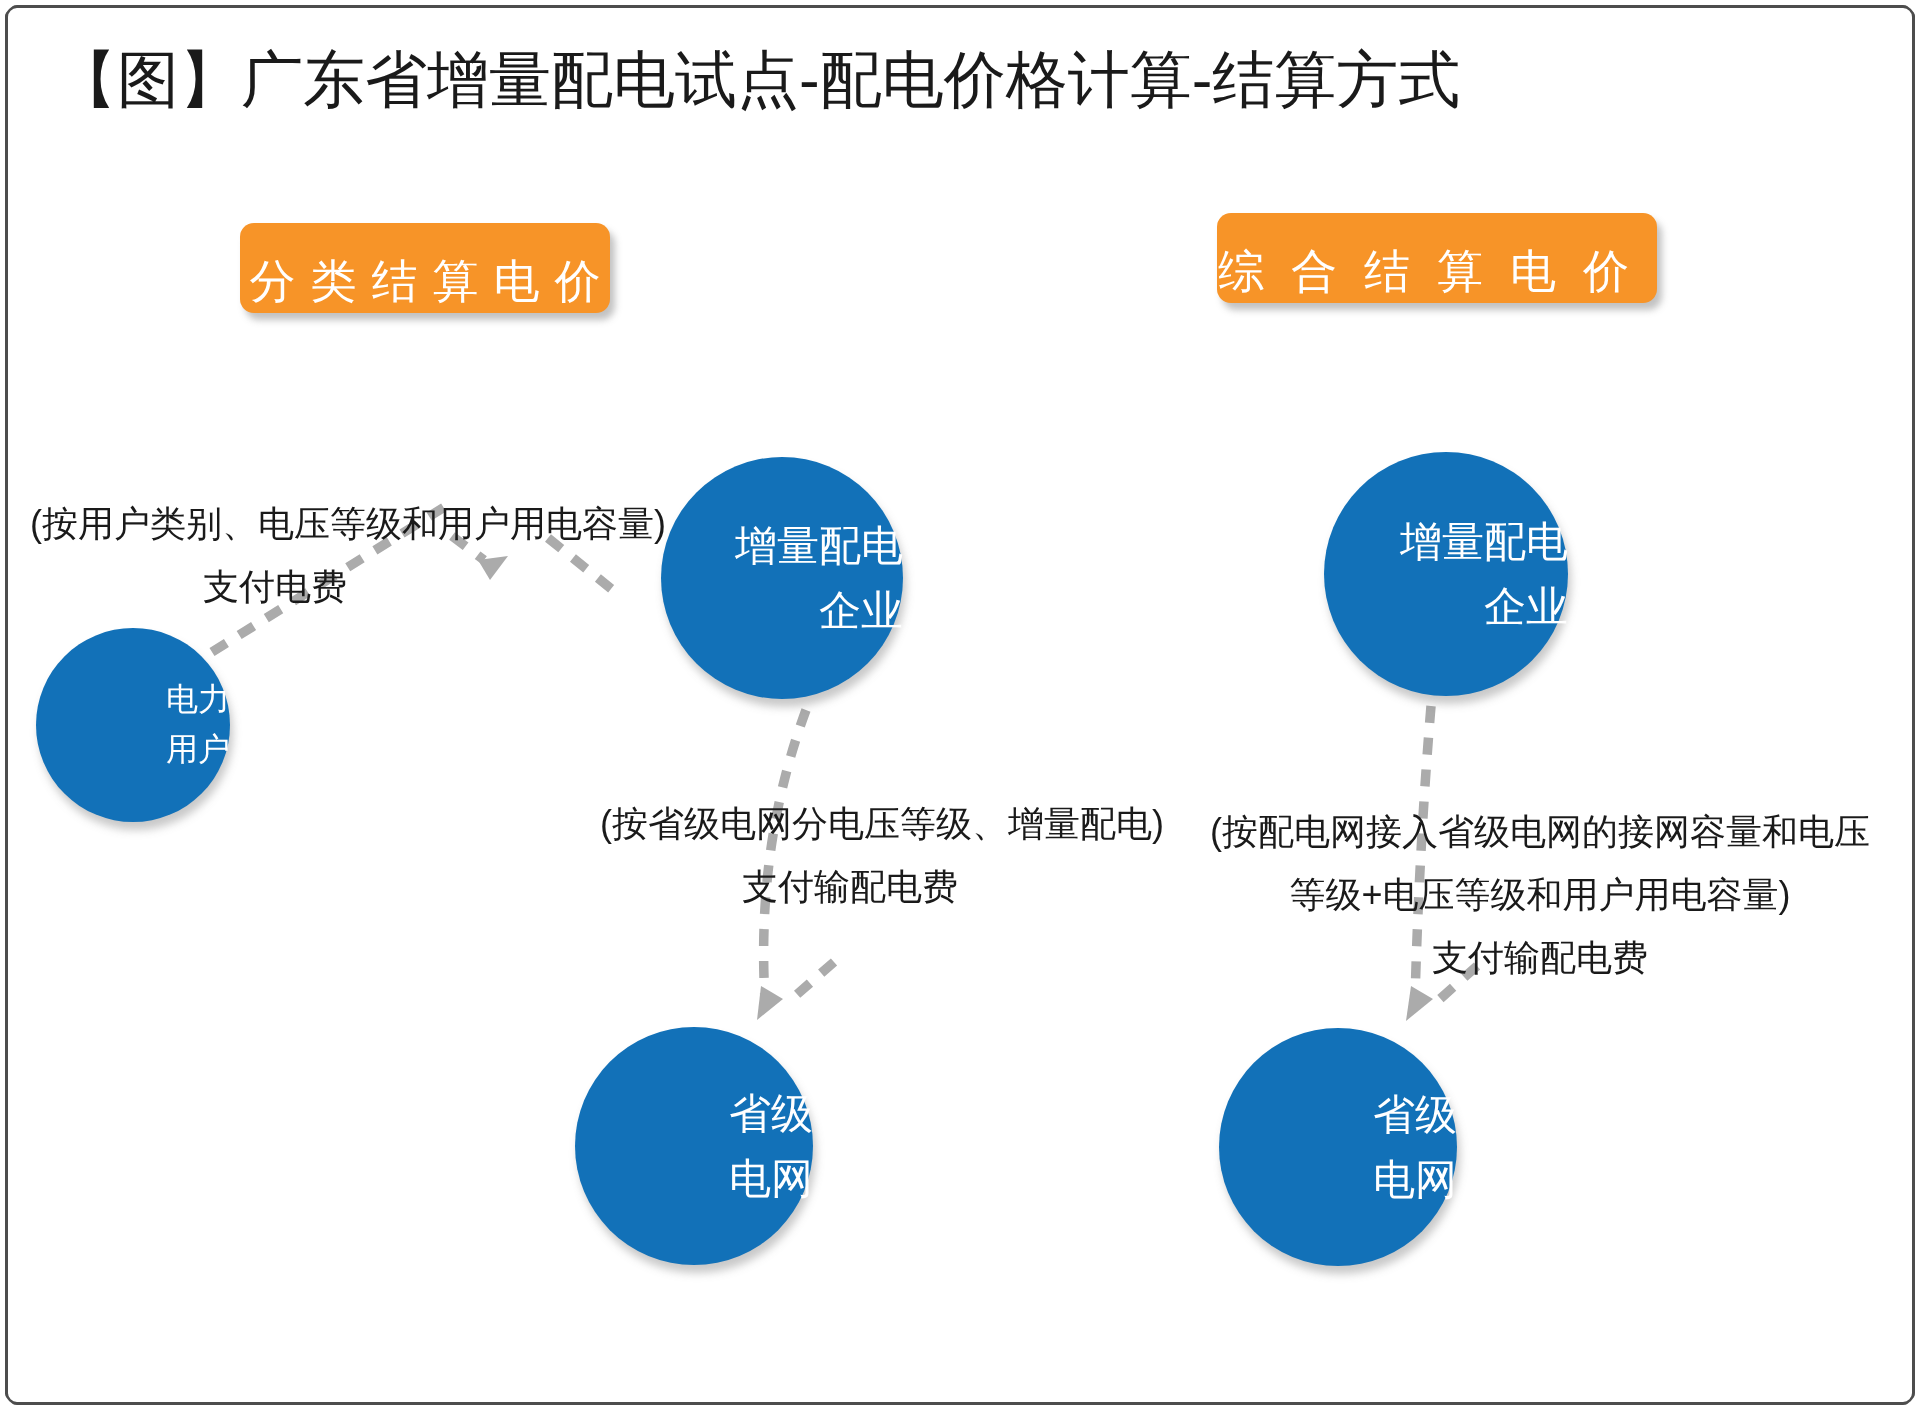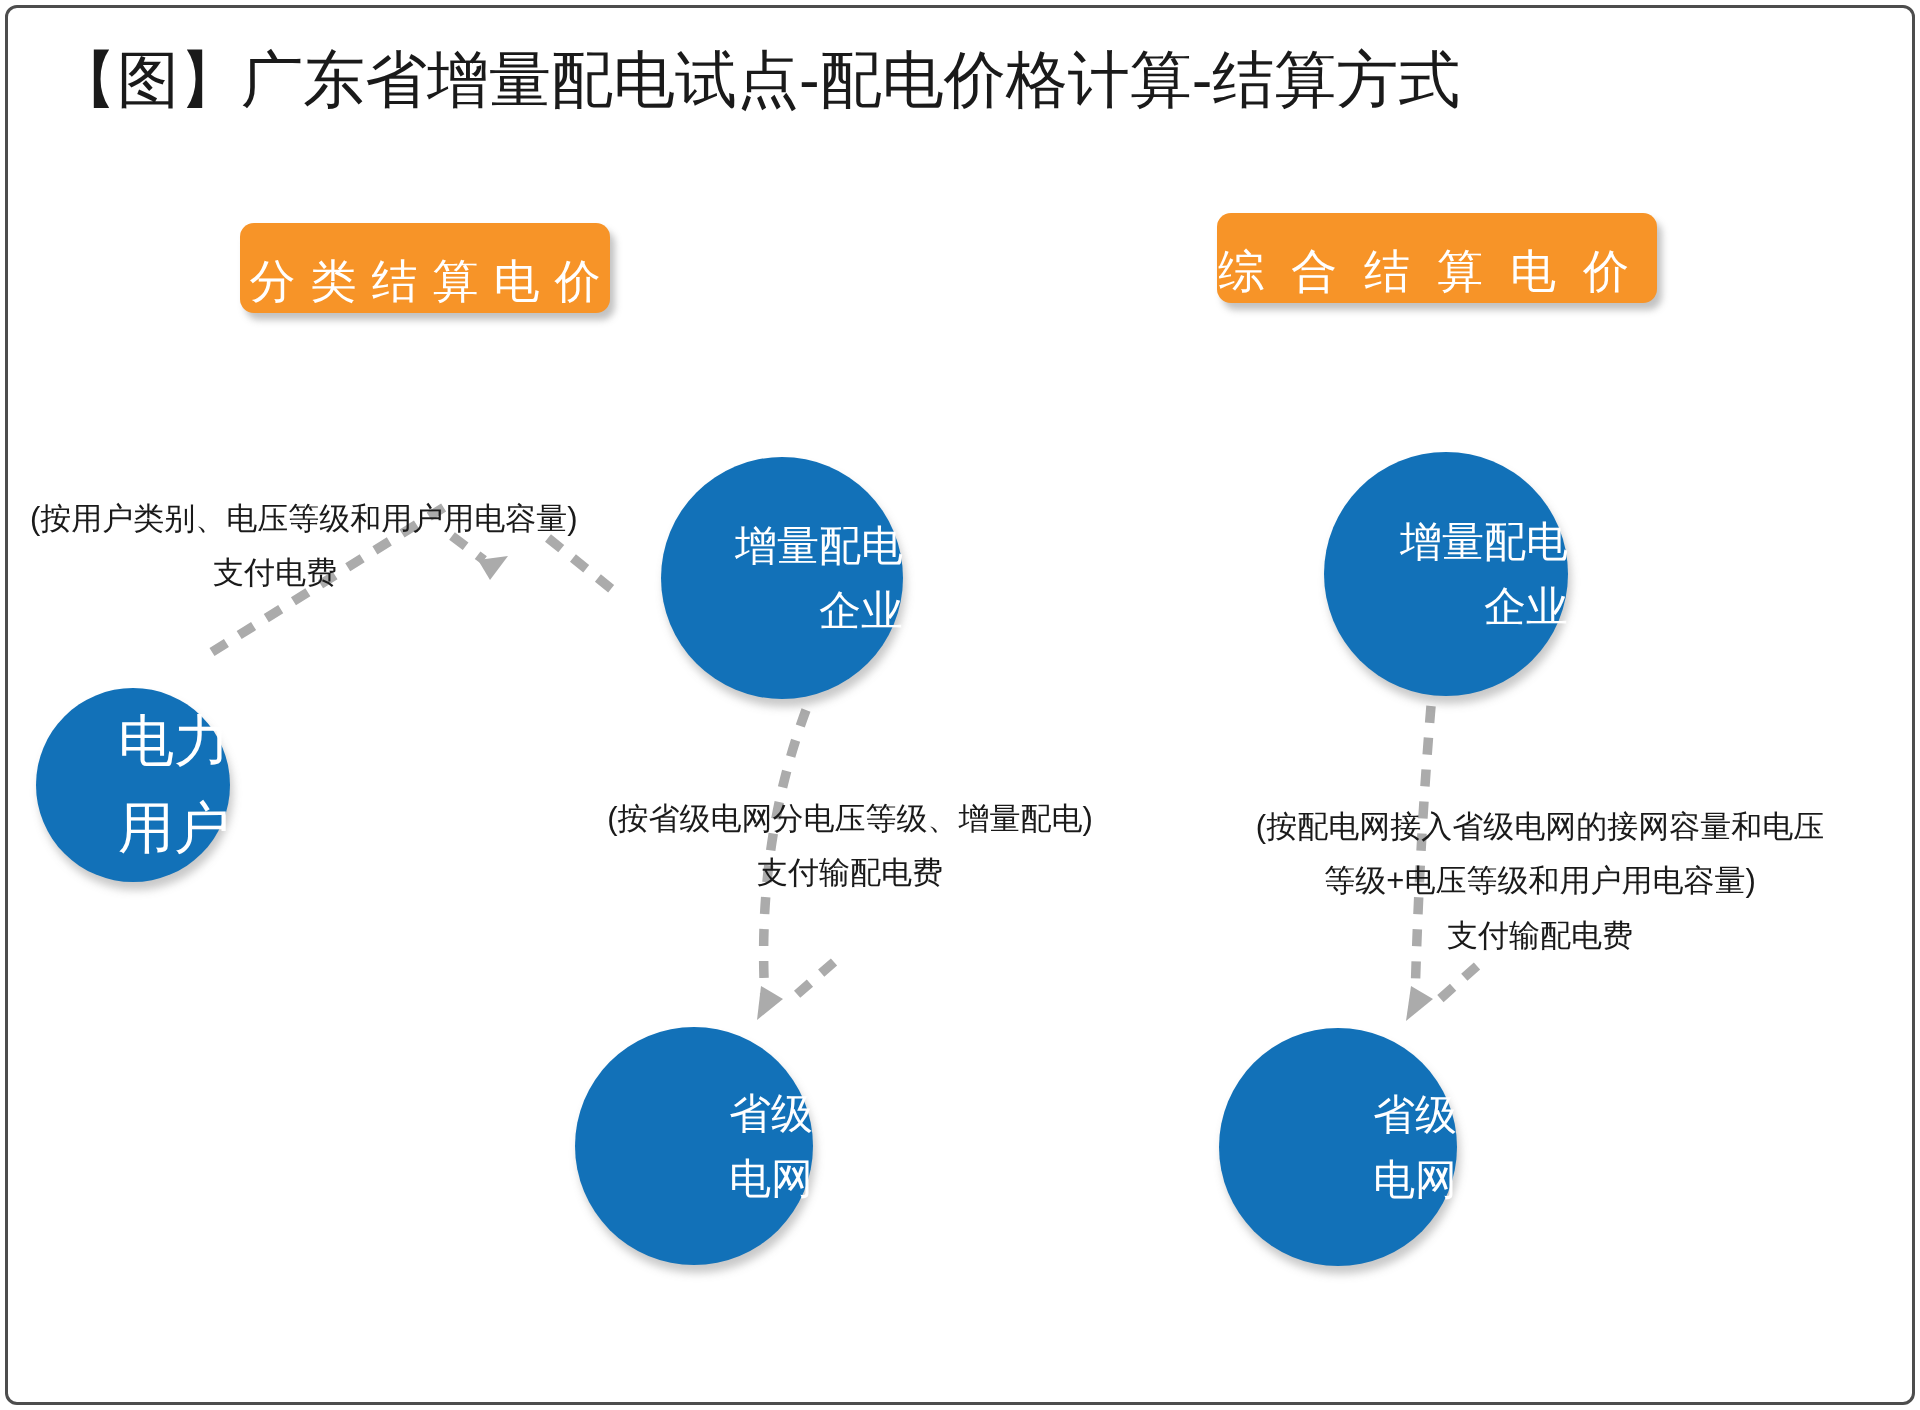--- a/index.html
+++ b/index.html
@@ -8,20 +8,21 @@
     --gray:#ABABAB;
     --ink:#1A1A1A;
   }
   html,body{margin:0;padding:0;background:#fff;}
   .canvas{
     position:relative;
     width:1920px;height:1410px;
     background:#fff;
     overflow:hidden;
     font-family:"Liberation Sans","DejaVu Sans",sans-serif;
+    border-radius:31px;
   }
   .page-border{
     position:absolute;inset:5px;
     border:3px solid #4d4d4d;
     border-radius:12px;
     pointer-events:none;
   }
   .title{
     position:absolute;left:55px;top:38px;
     margin:0;
@@ -48,29 +49,29 @@
     position:absolute;
     border-radius:50%;
     background:var(--blue);
     box-shadow:3px 8px 9px rgba(100,100,100,0.35);
     display:flex;flex-direction:column;align-items:flex-end;justify-content:center;
     color:#fff;
     text-align:center;
     line-height:1.55;
   }
   .node span{display:block;}
-  .node.power-user{left:36px;top:688px;width:194px;height:194px;font-size:56px;}
+  .node.power-user{left:36px;top:628px;width:194px;height:194px;font-size:32px;}
   .node.incremental-left{left:661px;top:457px;width:242px;height:242px;font-size:42px;}
   .node.provincial-left{left:575px;top:1027px;width:238px;height:238px;font-size:42px;}
   .node.incremental-right{left:1324px;top:452px;width:244px;height:244px;font-size:42px;}
   .node.provincial-right{left:1219px;top:1028px;width:238px;height:238px;font-size:42px;}
   .note{
     position:absolute;
     color:var(--ink);
-    font-size:31px;
+    font-size:36px;
     line-height:1.75;
     text-align:center;
     white-space:nowrap;
   }
   .note.pay-fee{left:30px;top:492px;width:490px;}
   .note.transmission-mid{left:600px;top:792px;width:500px;}
   .note.transmission-right{left:1190px;top:800px;width:700px;}
   .note div{display:block;}
   svg.connectors{position:absolute;left:0;top:0;width:1920px;height:1410px;pointer-events:none;}
   svg.connectors path{stroke:var(--gray);stroke-width:9.5;fill:none;stroke-dasharray:17 15;}

